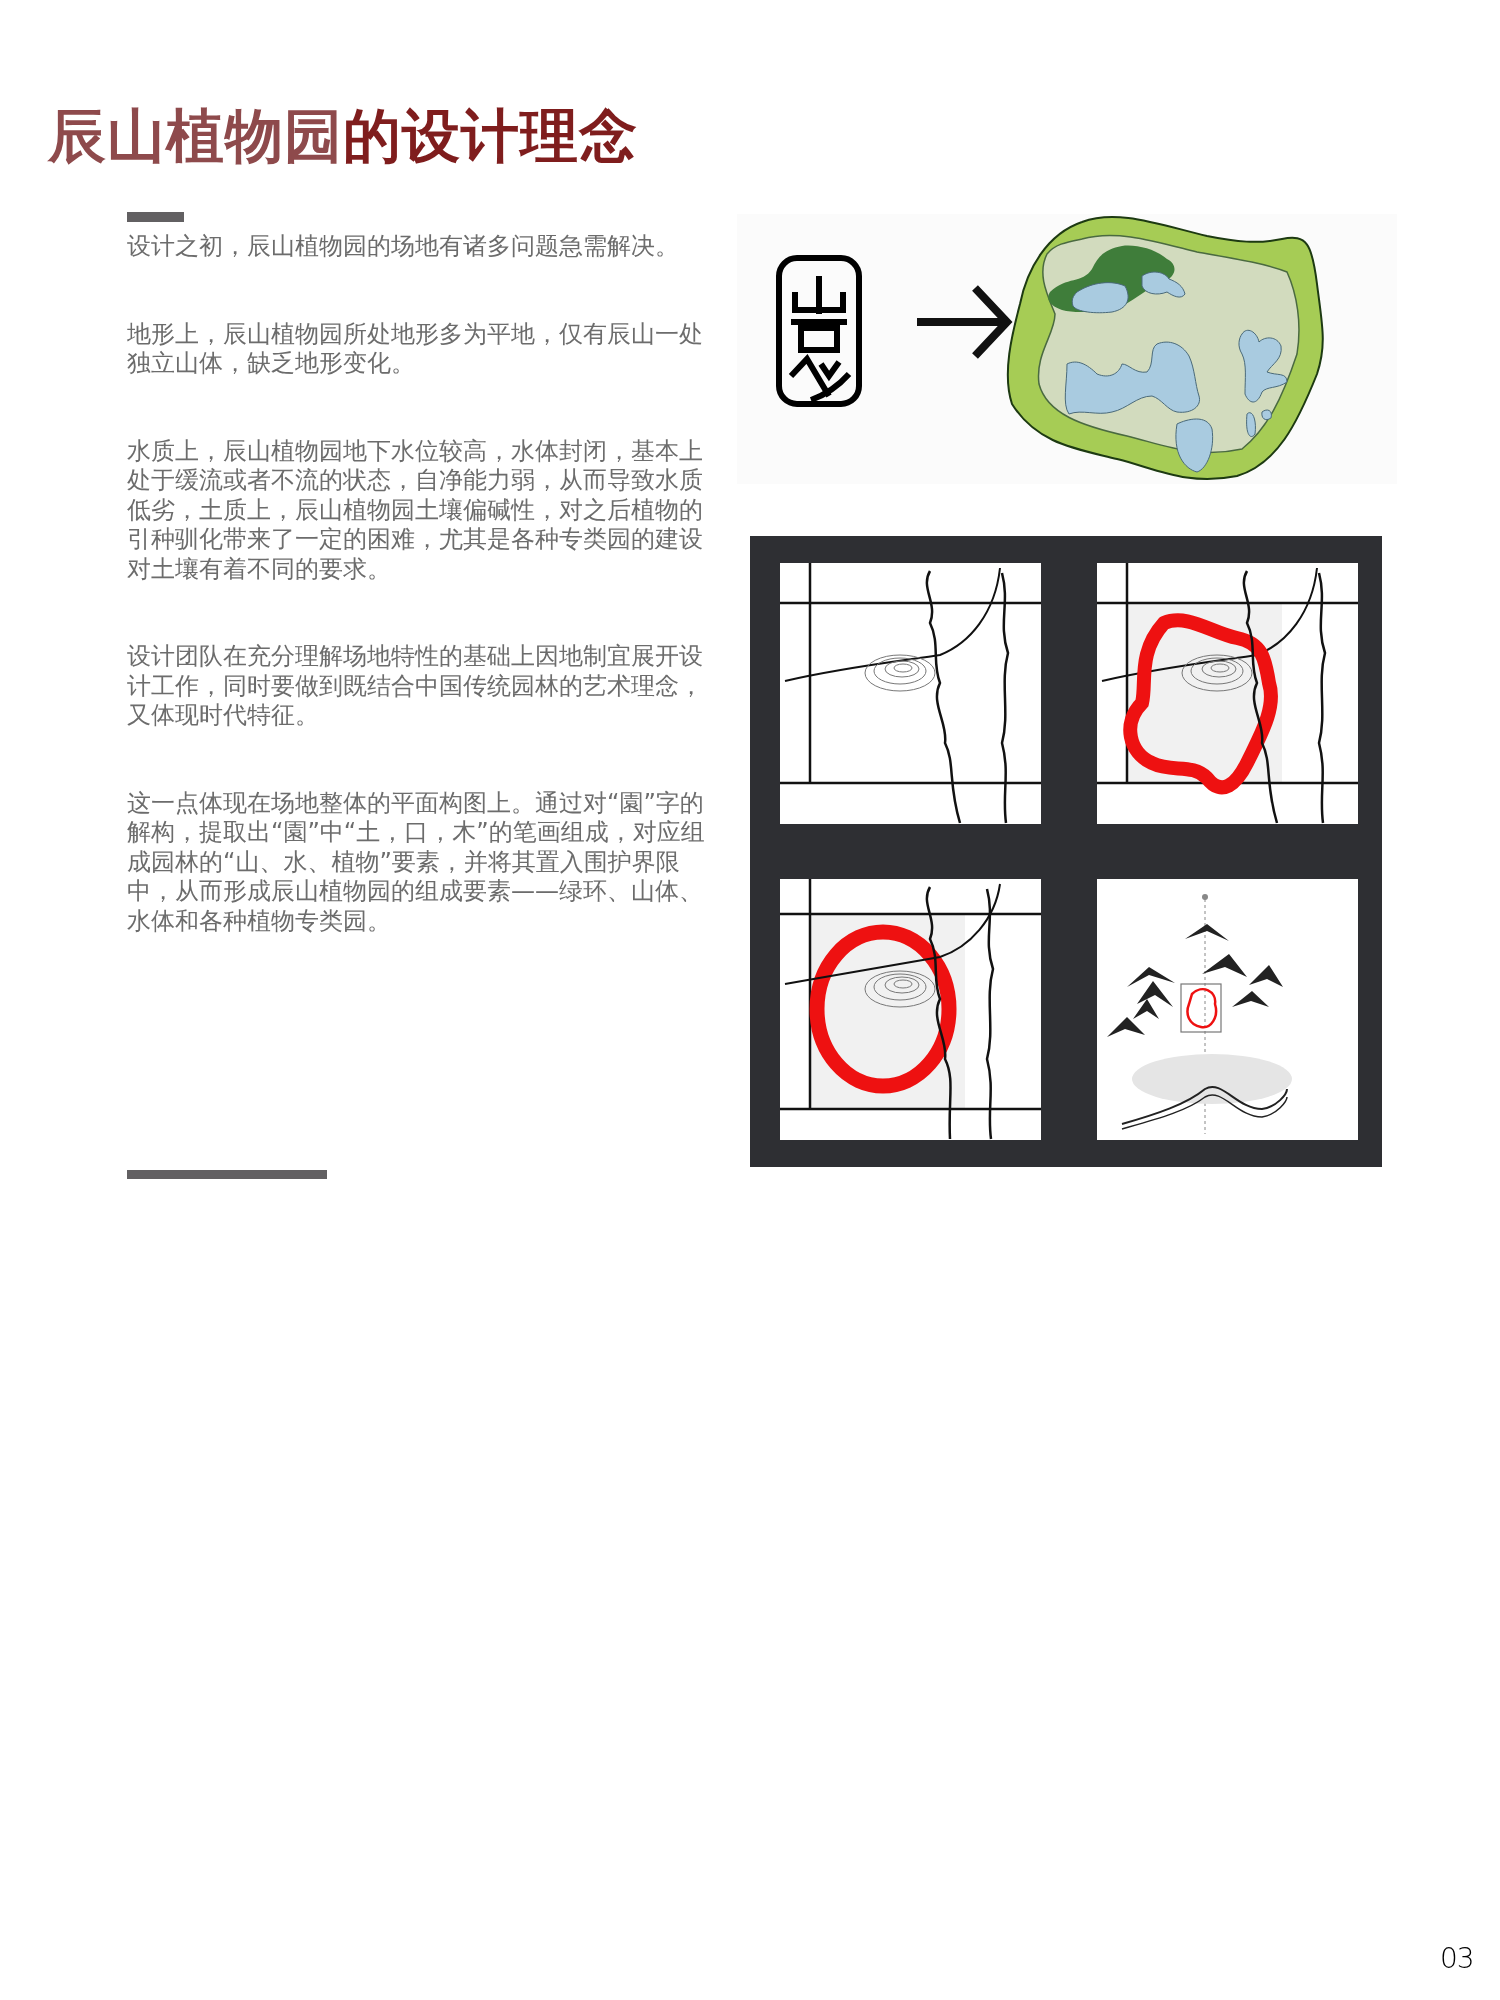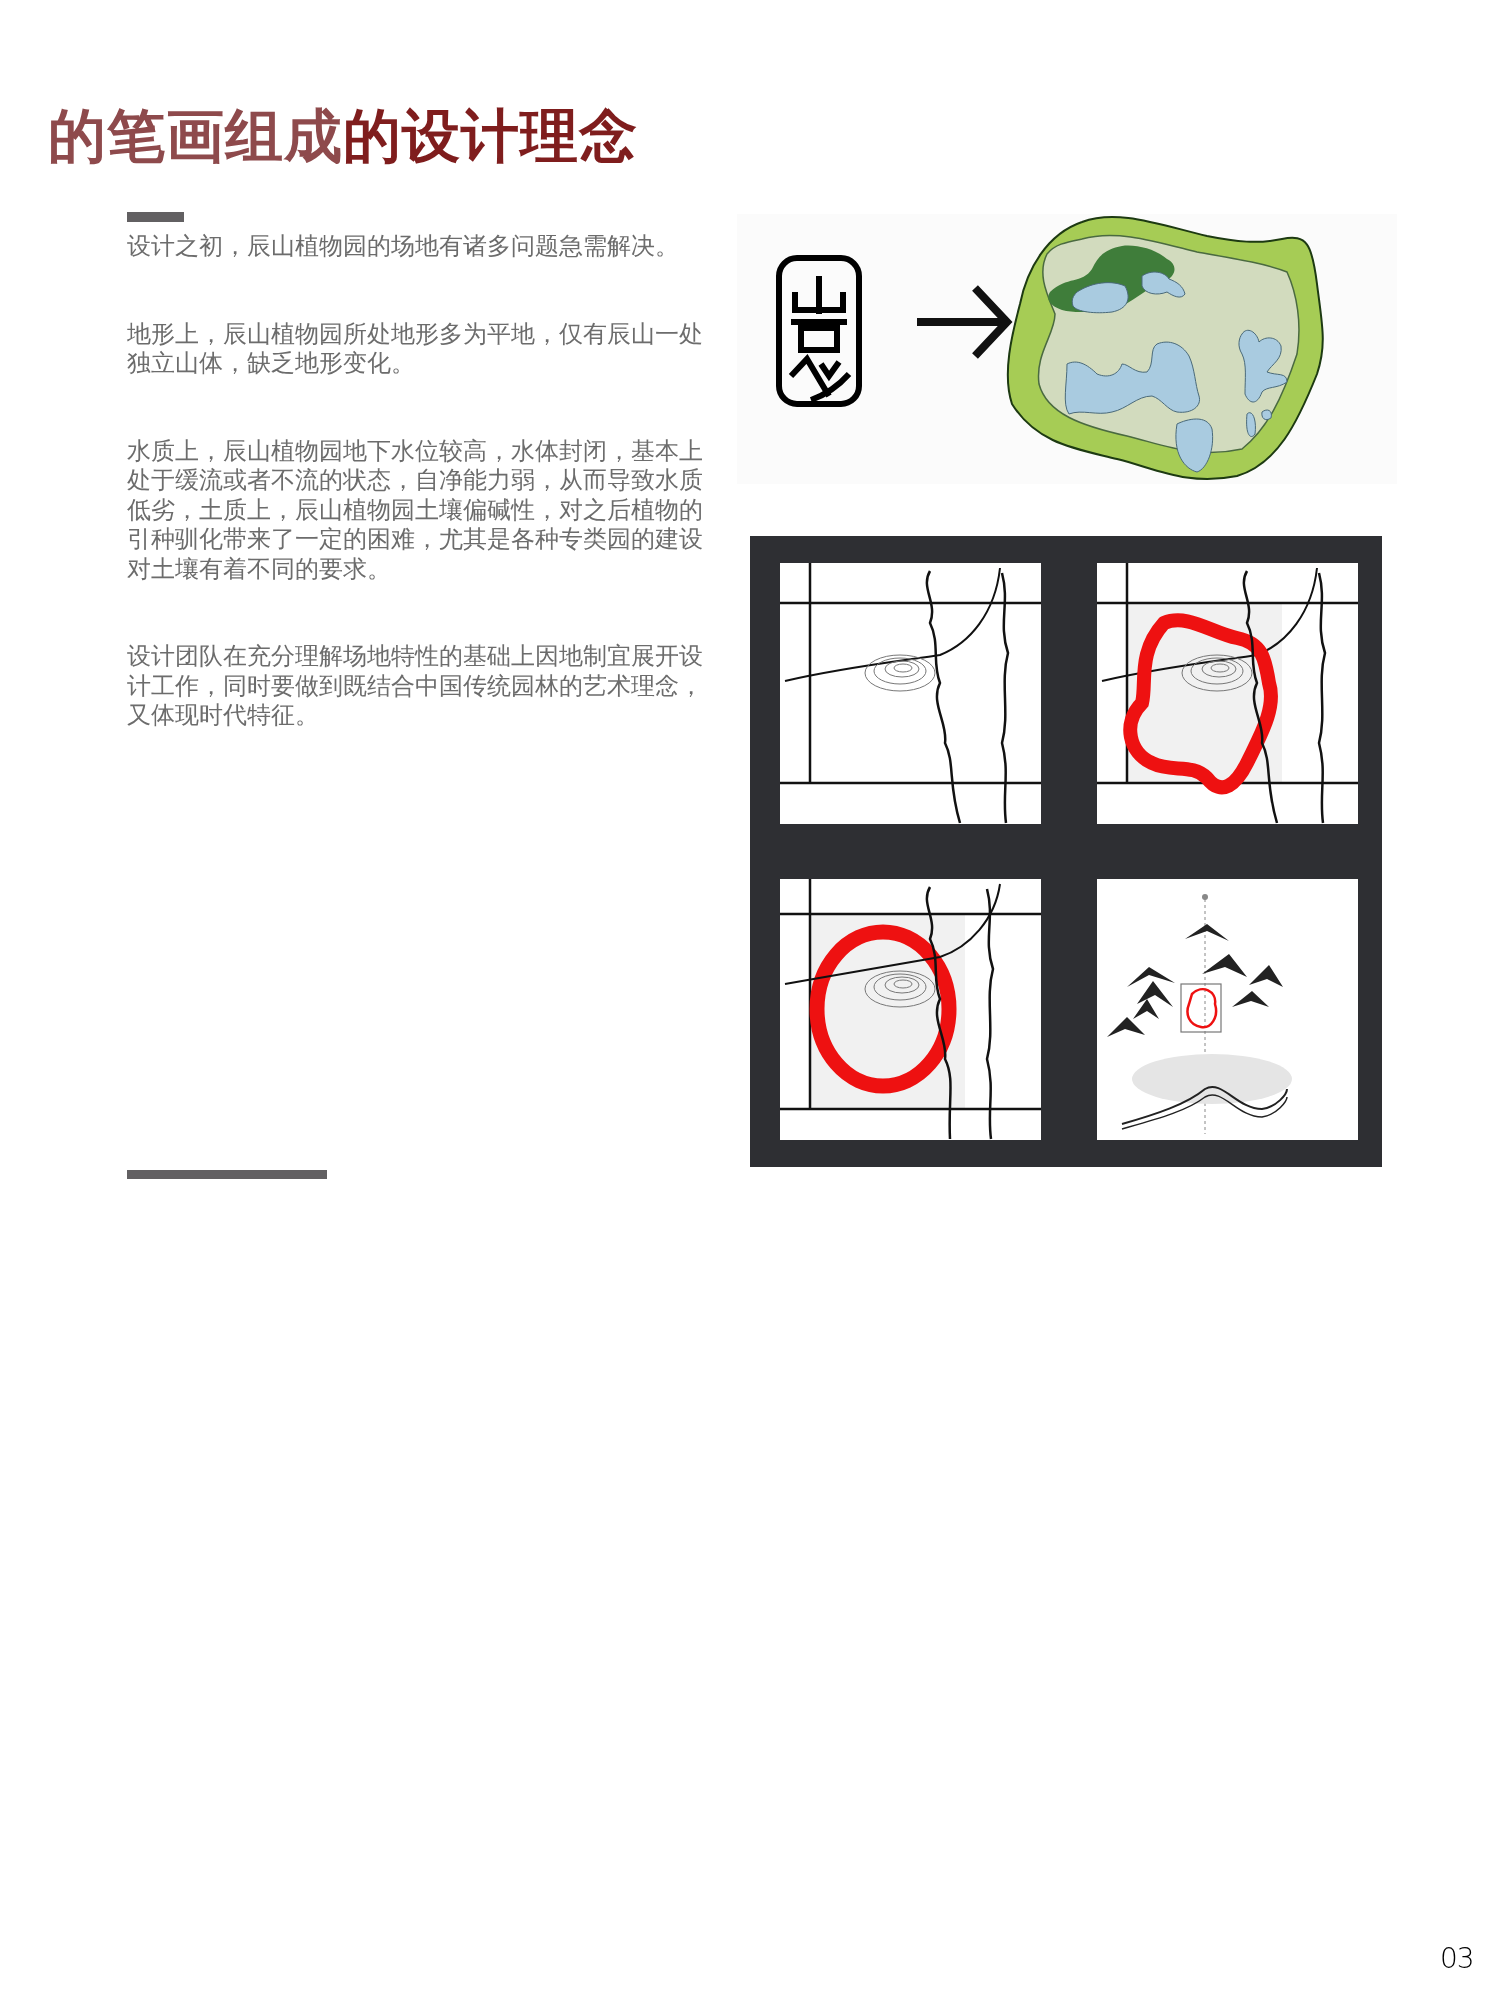--- a/index.html
+++ b/index.html
@@ -34,29 +34,30 @@
   .p4 { left:347px; top:343px; }
   .page-num {
     position:absolute; left:1440px; top:1942px; font-size:28px; color:#000000;
     font-family:"DejaVu Sans", sans-serif; font-weight:200; letter-spacing:-1px;
   }
   svg { display:block; }
 </style>
 </head>
 <body>
 
-<h1 class="title"><span class="accent">的笔画组成</span><span class="rest">的设计理念</span></h1>
+<h1 class="title"><span class="accent">辰山植物园</span><span class="rest">的设计理念</span></h1>
 
 <div class="bar-top"></div>
 
 <div class="body-text">
   <p>设计之初，辰山植物园的场地有诸多问题急需解决。</p>
   <p>地形上，辰山植物园所处地形多为平地，仅有辰山一处独立山体，缺乏地形变化。</p>
   <p>水质上，辰山植物园地下水位较高，水体封闭，基本上处于缓流或者不流的状态，自净能力弱，从而导致水质低劣，土质上，辰山植物园土壤偏碱性，对之后植物的引种驯化带来了一定的困难，尤其是各种专类园的建设对土壤有着不同的要求。</p>
   <p>设计团队在充分理解场地特性的基础上因地制宜展开设计工作，同时要做到既结合中国传统园林的艺术理念，又体现时代特征。</p>
+  <p>这一点体现在场地整体的平面构图上。通过对“園”字的解构，提取出“園”中“土，口，木”的笔画组成，对应组成园林的“山、水、植物”要素，并将其置入围护界限中，从而形成辰山植物园的组成要素——绿环、山体、水体和各种植物专类园。</p>
 </div>
 
 <div class="bar-bottom"></div>
 
 <div class="figure-top">
   <svg width="660" height="270" viewBox="0 0 660 270">
     <g>
       <rect x="42" y="44" width="80" height="146" rx="18" fill="none" stroke="#000" stroke-width="6"></rect>
       <path d="M82 62 V100 M58 78 V96 H106 V78 M54 108 H110" stroke="#000" stroke-width="6" fill="none"></path>
       <rect x="64" y="114" width="36" height="22" fill="none" stroke="#000" stroke-width="6"></rect>

